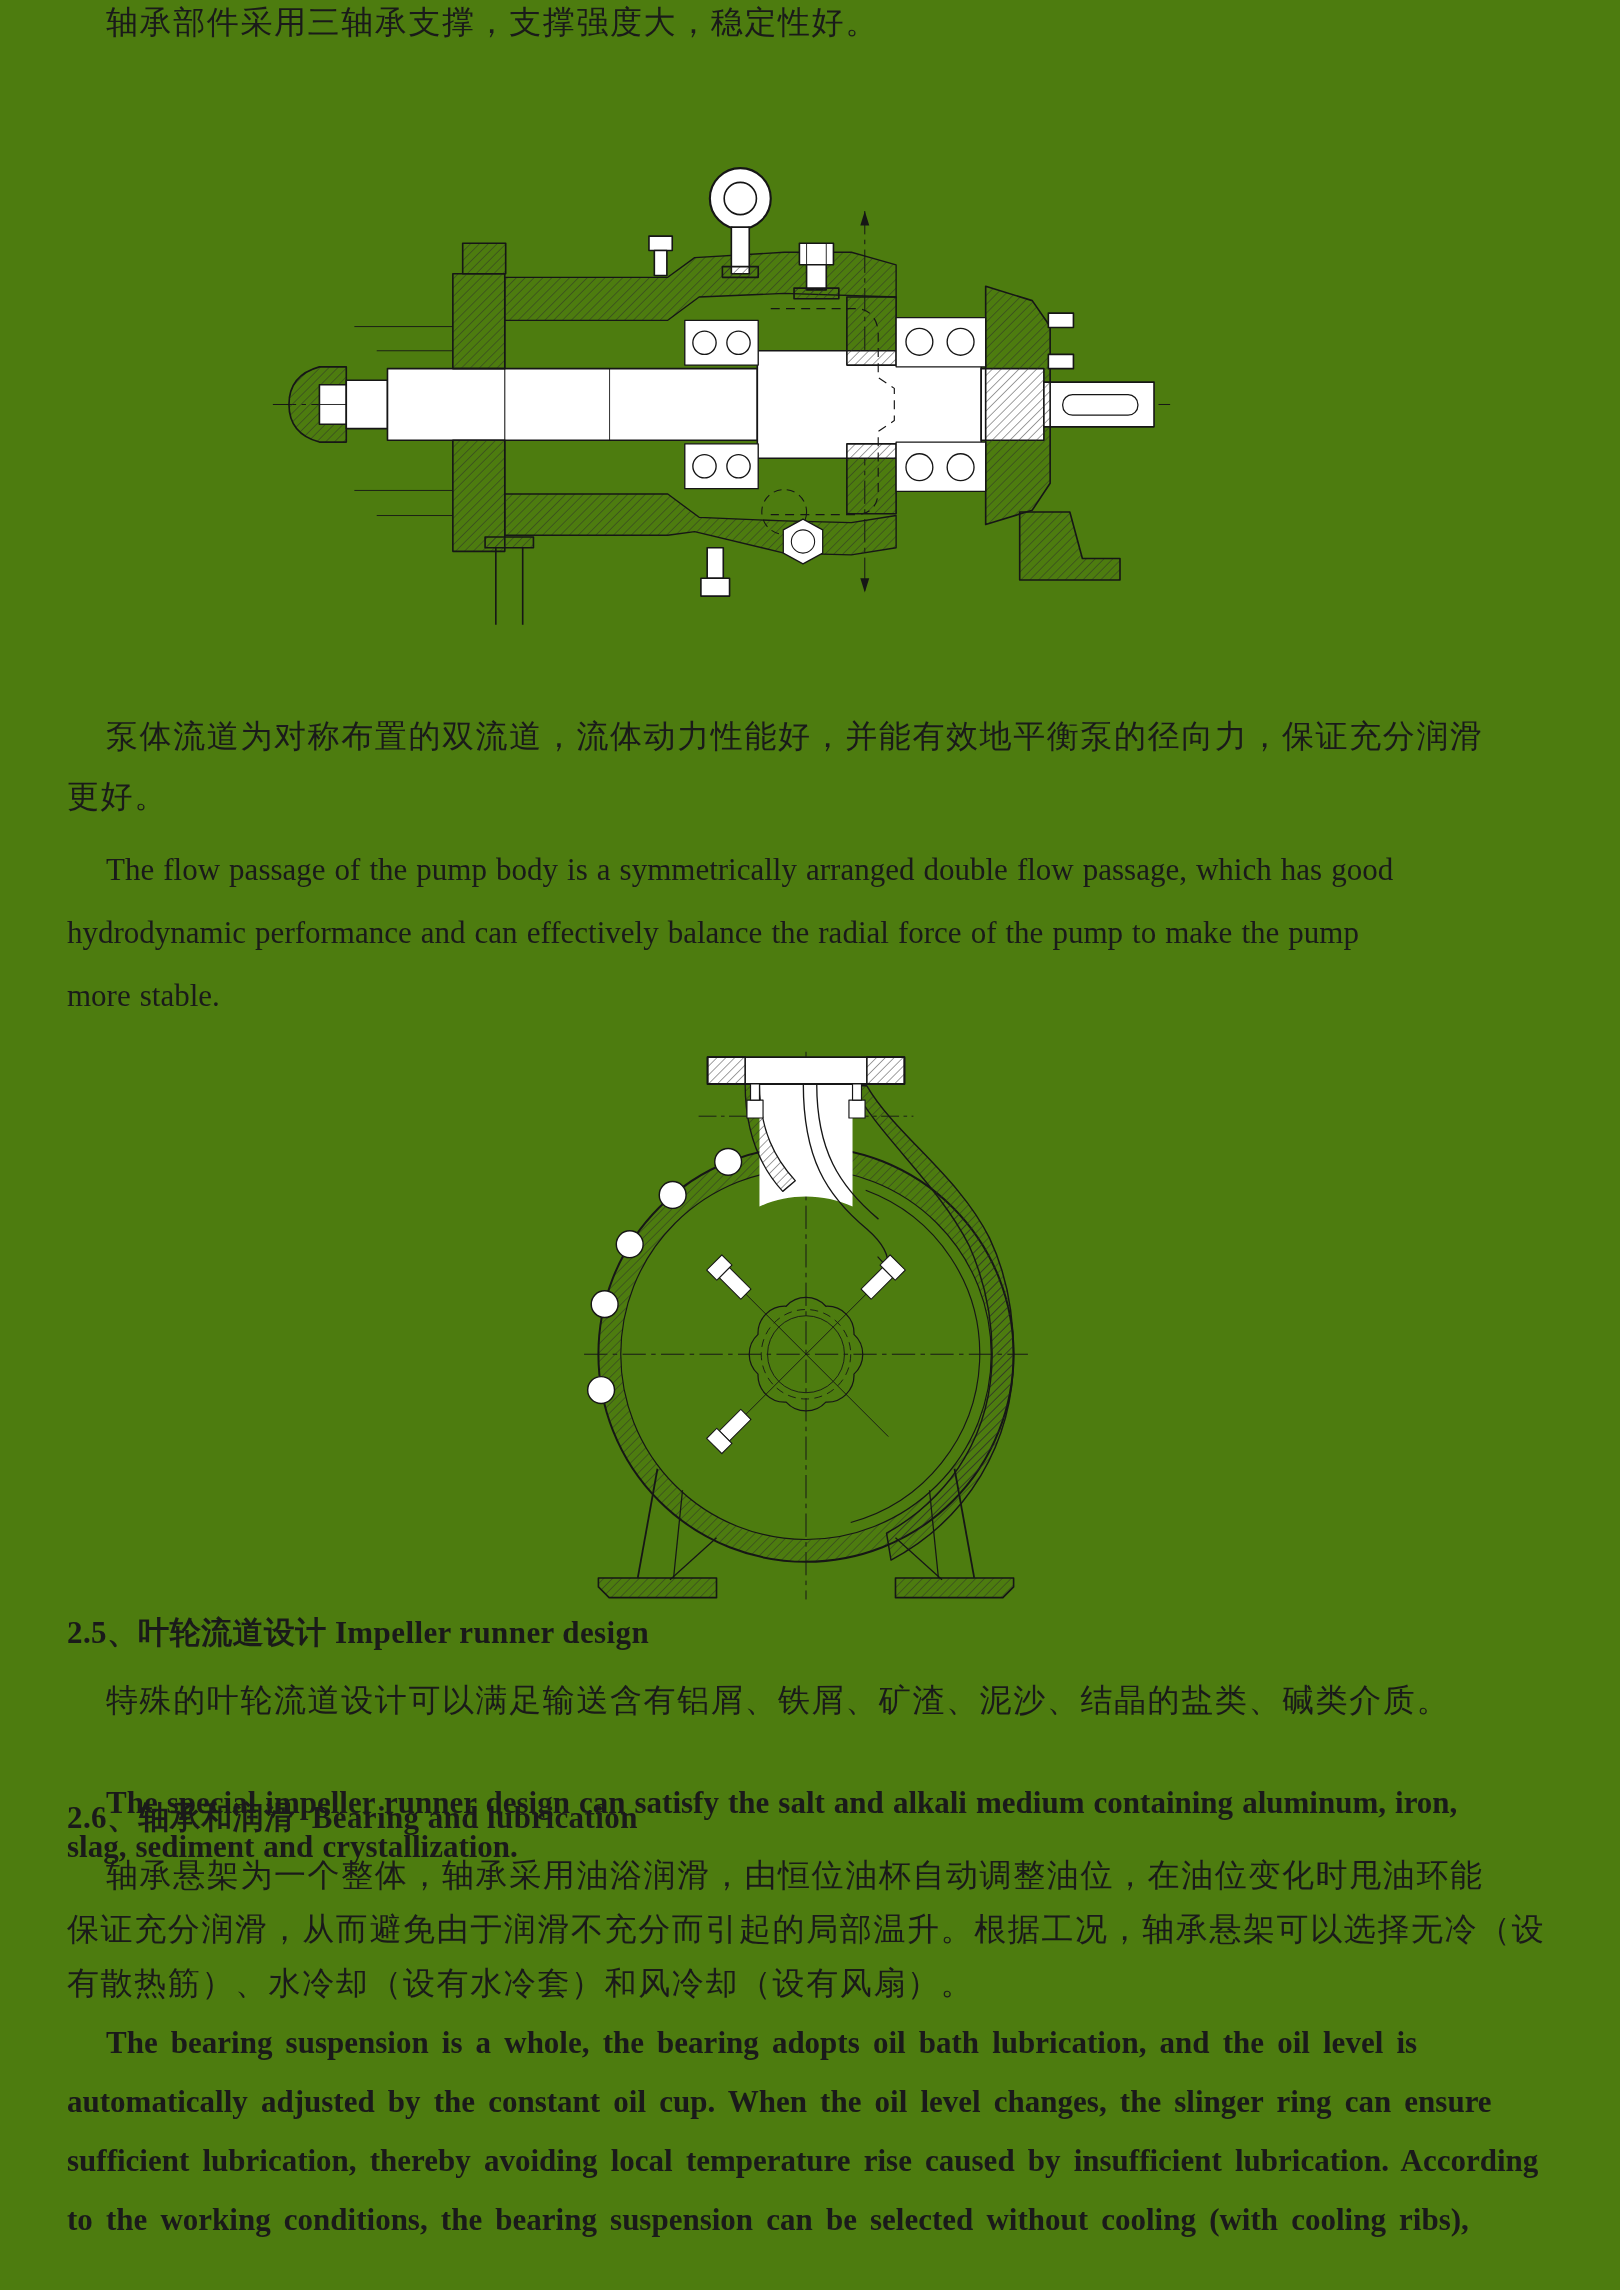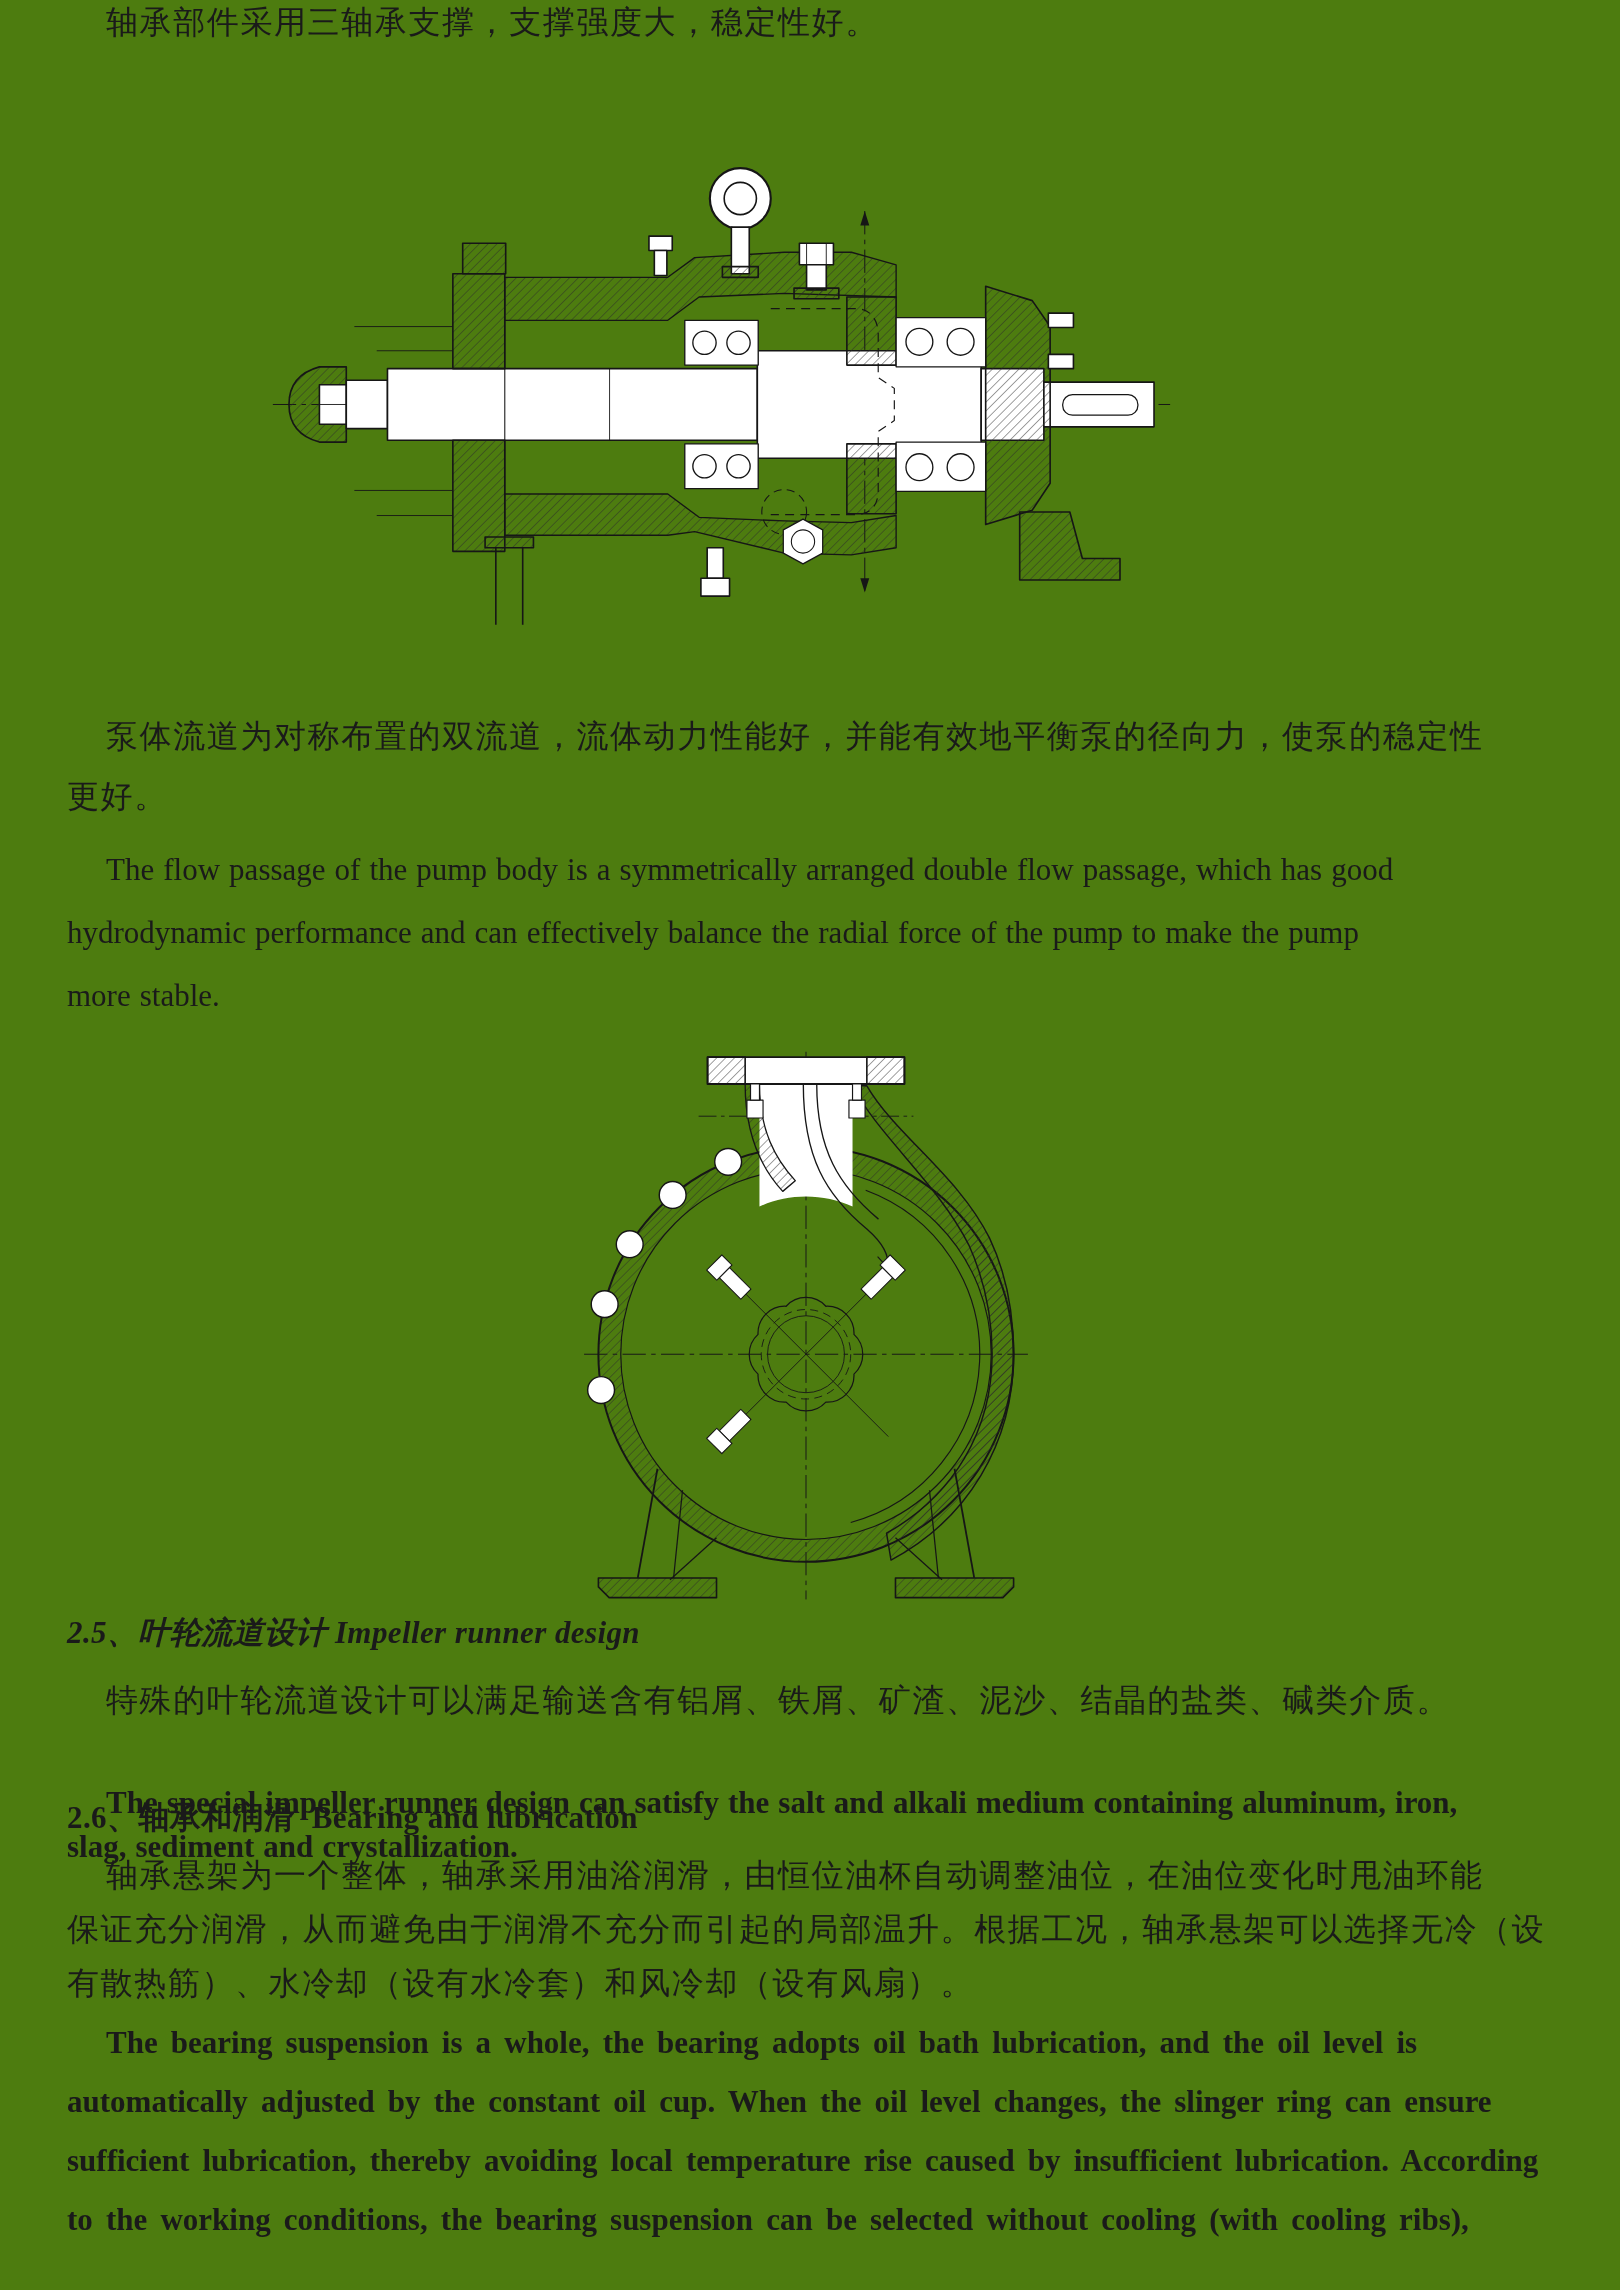--- a/index.html
+++ b/index.html
@@ -14,21 +14,21 @@
   .en  { font-size:31px; word-spacing:1.3px; line-height:63px; }
   .h   { font-weight:bold; font-size:31px; letter-spacing:0.4px; }
 
   .pos-intro-cn { top:1.8px;  line-height:41px; }
   .pos-intro-en { top:43px; line-height:41px; }
   .pos-h24   { top:648px; font-weight:normal; }
   .h24-num, .h24-en { font-family:"Liberation Mono","DejaVu Sans Mono",monospace; font-size:30px; }
   .h24-cn { font-weight:bold; font-size:32px; margin:0 5.4px 0 3.6px; }
   .pos-p24cn { top:706px;  line-height:60px; }
   .pos-p24en { top:838px;  line-height:63px; }
-  .pos-h25   { top:1612px;font-style:italic; }
+  .pos-h25   { top:1612px; }
   .pos-p25cn { top:1662px; line-height:45px;margin-top:16px; }
   .pos-p25en { top:1781px; line-height:44px;font-weight:bold; }
   .pos-h26   { top:1797px; }
   .pos-p26cn { top:1848px; line-height:54px; }
   .pos-p26en { top:2013px; line-height:59px; word-spacing:5.4px;font-weight:bold; }
 
   .fig { position:absolute; margin:0; }
   .fig1 { left:269px; top:143px; width:905px; height:497px; }
   .fig2 { left:582px; top:1050px; width:448px; height:553px; }
   svg { display:block; }
@@ -147,21 +147,21 @@
           <rect x="489" y="452" width="18" height="34" fill="#fff"></rect>
           <rect x="482" y="486" width="32" height="20" fill="#fff"></rect>
         </g>
 
         <path d="M838,412 L838,488 L950,488 L950,464 L908,464 L894,412 Z" fill="url(#h1)"></path>
       </g>
     </svg>
   </figure>
 
 
-  <p class="blk cn indent pos-p24cn">泵体流道为对称布置的双流道，流体动力性能好，并能有效地平衡泵的径向力，使泵的稳定性
+  <p class="blk cn indent pos-p24cn">泵体流道为对称布置的双流道，流体动力性能好，并能有效地平衡泵的径向力，保证充分润滑
 更好。</p>
   <p class="blk en indent pos-p24en">The flow passage of the pump body is a symmetrically arranged double flow passage, which has good
 hydrodynamic performance and can effectively balance the radial force of the pump to make the pump
 more stable.</p>
 
   <figure class="fig fig2">
     <svg viewBox="0 0 500 618" width="448" height="553">
       <defs>
         <pattern id="h2" width="7" height="7" patternUnits="userSpaceOnUse" patternTransform="rotate(45)">
           <line x1="0" y1="0" x2="0" y2="7" stroke="#2b2b2b" stroke-width="1"></line>

